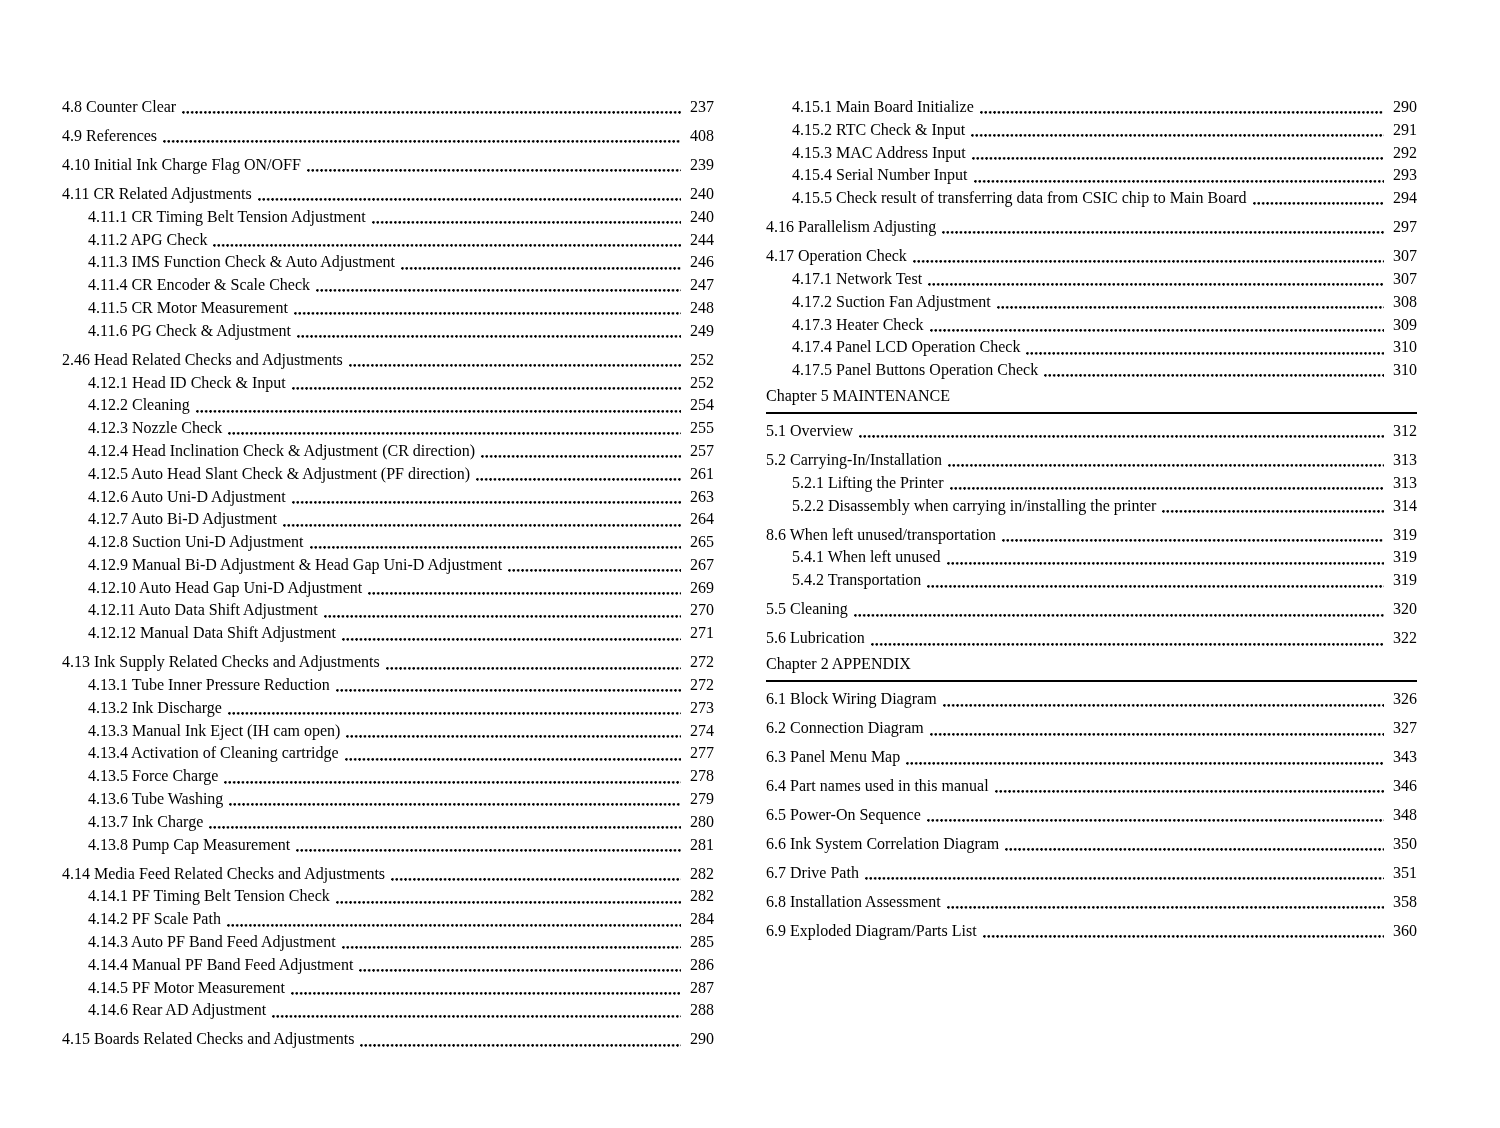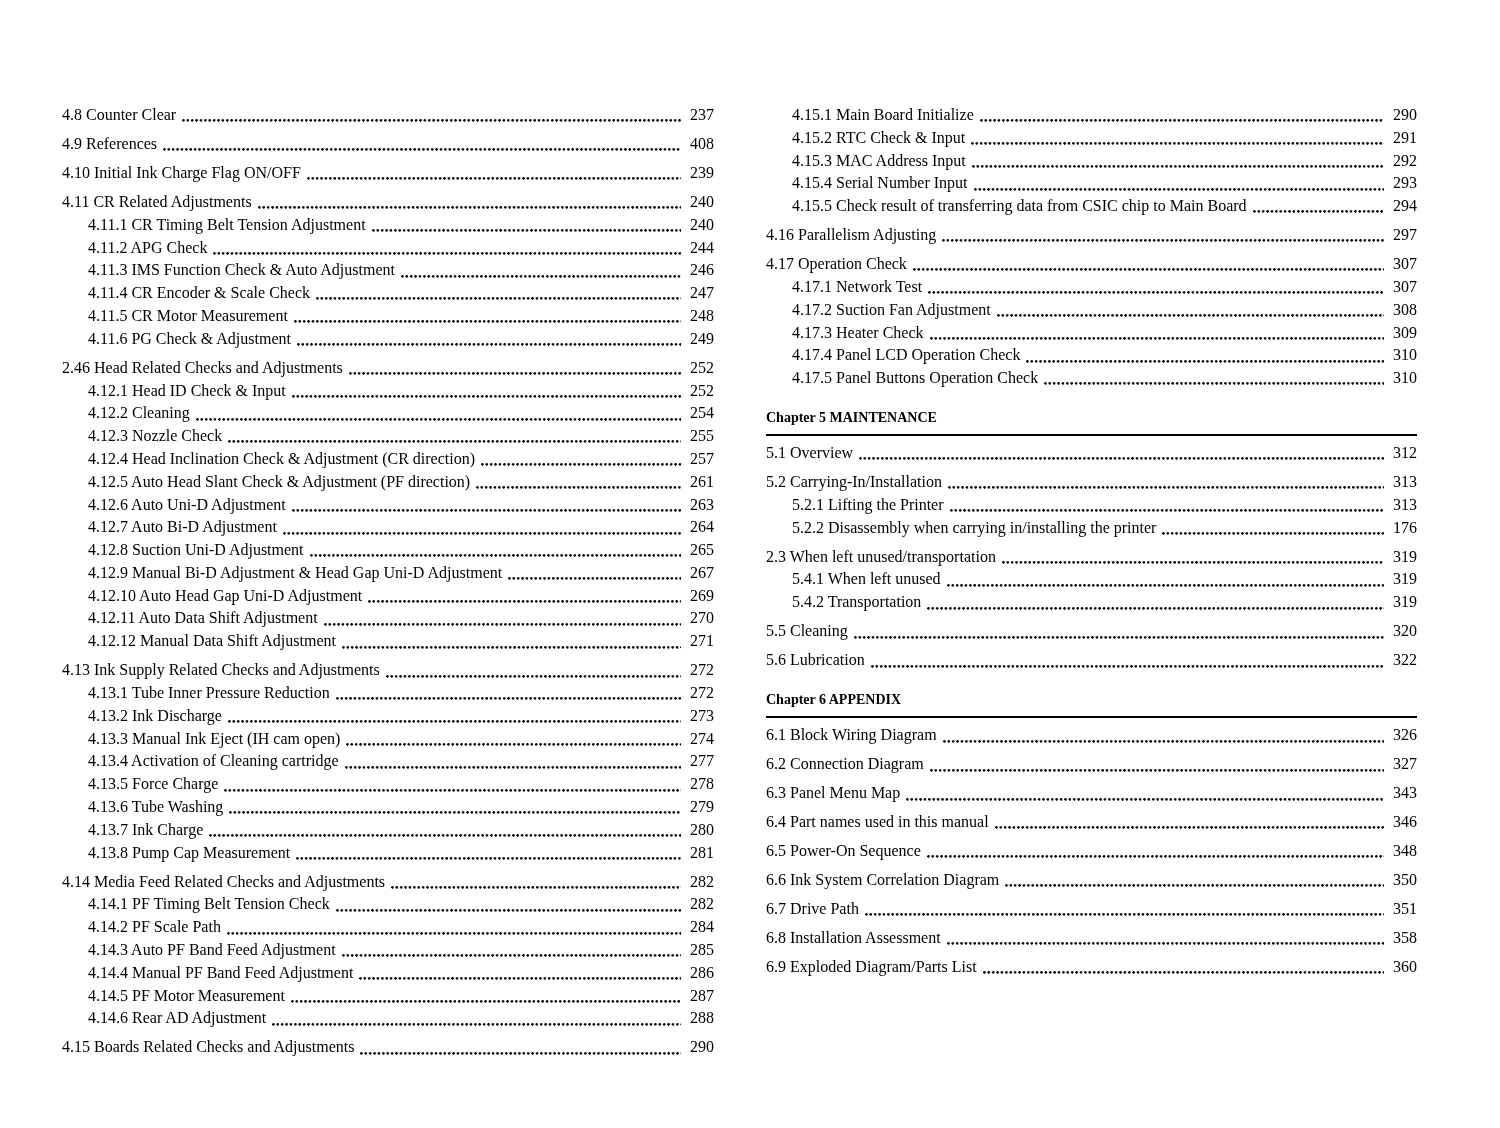--- a/index.html
+++ b/index.html
@@ -25,21 +25,21 @@
 
   .toc-entry {
     display: flex;
     align-items: baseline;
     line-height: 22.8px;
     font-size: 16px;
     white-space: nowrap;
   }
   .toc-entry.level-1 { margin-top: 6.2px; }
   .toc-entry.level-2 { padding-left: 26px; }
-  .toc-col .toc-entry:first-child { margin-top: 8px; }
+  .toc-col .toc-entry:first-child { margin-top: 0; }
 
   .toc-label {
     flex: 0 0 auto;
   }
   .toc-leader {
     flex: 1 1 auto;
     min-width: 14px;
     height: 3px;
     align-self: flex-end;
     margin: 0 3px 4.5px 6px;
@@ -48,24 +48,23 @@
     background-repeat: repeat-x;
     background-position: left bottom;
   }
   .toc-page-num {
     flex: 0 0 auto;
     min-width: 30px;
     text-align: right;
   }
 
   .chapter-heading {
-    font-size: 14px;
-    font-weight: bold;
+    font-size: 16px;
+    font-weight: normal;
     line-height: 28px;
-    margin-top: 14px;
     margin-bottom: 5px;
     padding-bottom: 2px;
     border-bottom: 2px solid #000000;
     white-space: nowrap;
   }
 </style>
 </head>
 <body>
 
 <div class="doc-page">
@@ -344,24 +343,24 @@
         <span class="toc-page-num">313</span>
       </div>
       <div class="toc-entry level-2">
         <span class="toc-label">5.2.1 Lifting the Printer</span>
         <span class="toc-leader"></span>
         <span class="toc-page-num">313</span>
       </div>
       <div class="toc-entry level-2">
         <span class="toc-label">5.2.2 Disassembly when carrying in/installing the printer</span>
         <span class="toc-leader"></span>
-        <span class="toc-page-num">176</span>
-      </div>
-      <div class="toc-entry level-1">
-        <span class="toc-label">2.3 When left unused/transportation</span>
+        <span class="toc-page-num">314</span>
+      </div>
+      <div class="toc-entry level-1">
+        <span class="toc-label">8.6 When left unused/transportation</span>
         <span class="toc-leader"></span>
         <span class="toc-page-num">319</span>
       </div>
       <div class="toc-entry level-2">
         <span class="toc-label">5.4.1 When left unused</span>
         <span class="toc-leader"></span>
         <span class="toc-page-num">319</span>
       </div>
       <div class="toc-entry level-2">
         <span class="toc-label">5.4.2 Transportation</span>
@@ -371,21 +370,21 @@
       <div class="toc-entry level-1">
         <span class="toc-label">5.5 Cleaning</span>
         <span class="toc-leader"></span>
         <span class="toc-page-num">320</span>
       </div>
       <div class="toc-entry level-1">
         <span class="toc-label">5.6 Lubrication</span>
         <span class="toc-leader"></span>
         <span class="toc-page-num">322</span>
       </div>
-      <div class="chapter-heading">Chapter 6 APPENDIX</div>
+      <div class="chapter-heading">Chapter 2 APPENDIX</div>
       <div class="toc-entry level-1">
         <span class="toc-label">6.1 Block Wiring Diagram</span>
         <span class="toc-leader"></span>
         <span class="toc-page-num">326</span>
       </div>
       <div class="toc-entry level-1">
         <span class="toc-label">6.2 Connection Diagram</span>
         <span class="toc-leader"></span>
         <span class="toc-page-num">327</span>
       </div>

